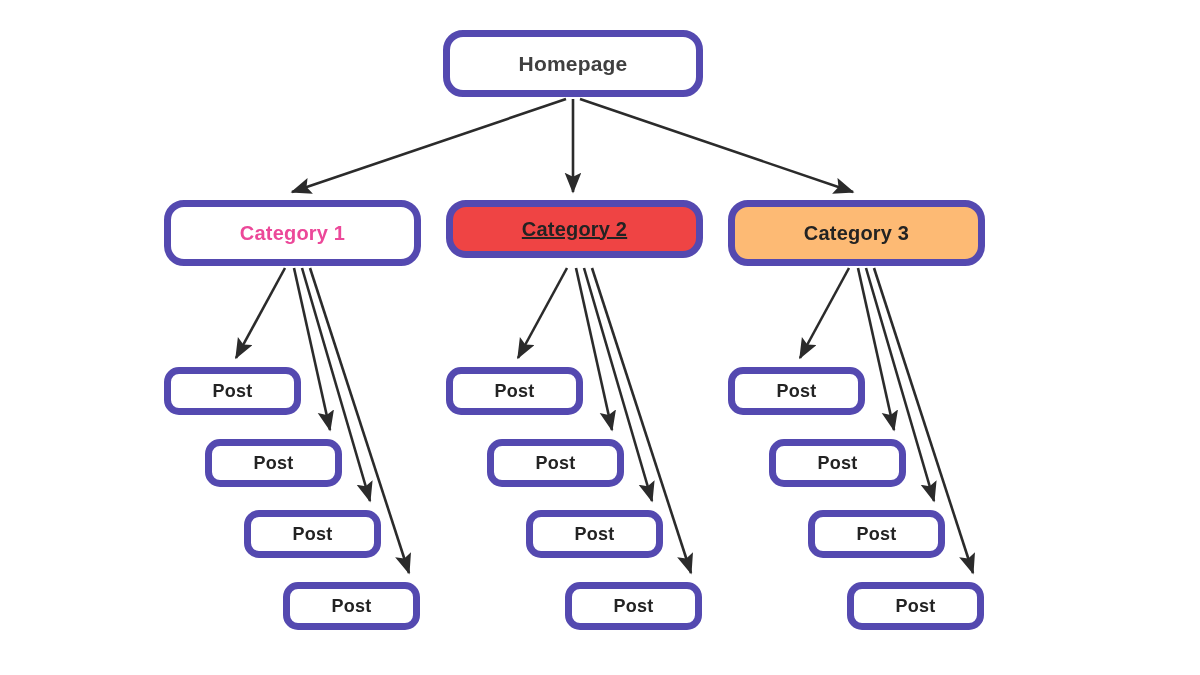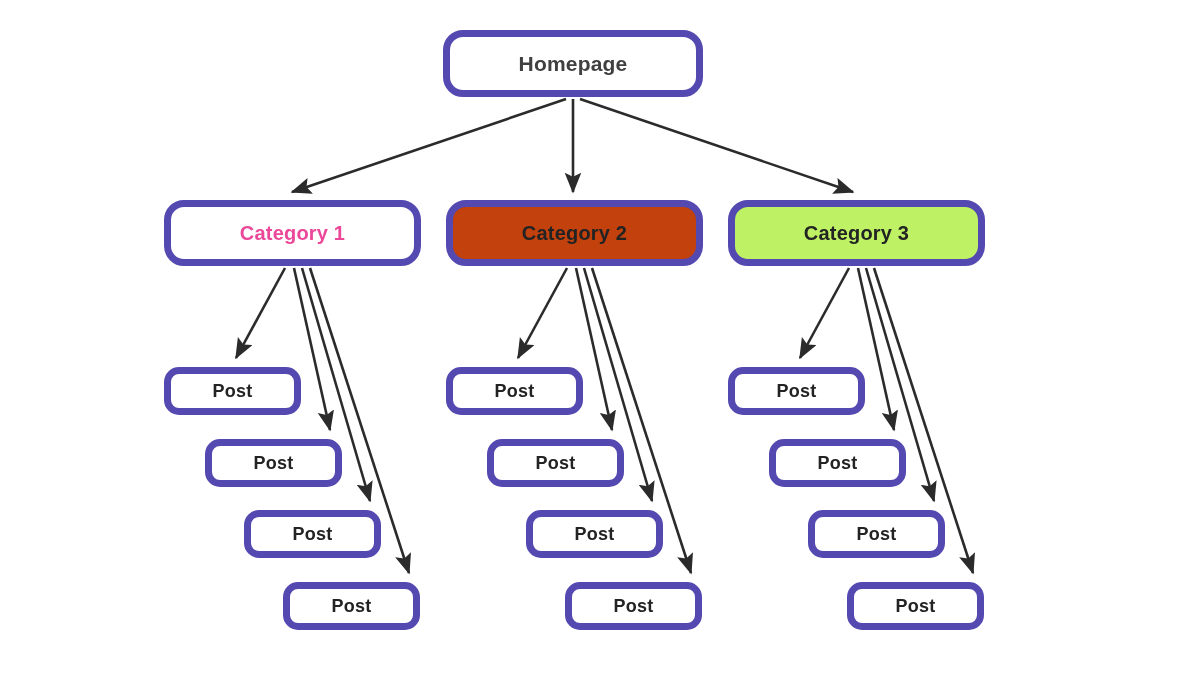--- a/index.html
+++ b/index.html
@@ -83,24 +83,24 @@
       </g>
   </svg>
 
   <div id="node-layer">
       <div class="node root" style="left: 443px; top: 30px; width: 260px; height: 67px; border-color: rgb(84, 73, 176); background: rgb(255, 255, 255); color: #404040;">
         <span>Homepage</span>
       </div>
       <div class="node category" style="left: 164px; top: 200px; width: 257px; height: 66px; border-color: rgb(84, 73, 176); background: rgb(255, 255, 255); color: #ec4899;">
         <span>Category 1</span>
       </div>
-      <div class="node category" style="left: 446px; top: 200px; width: 257px; height: 66px; border-color: rgb(84, 73, 176); background: #c2410c; color: rgb(35, 35, 35);">
+      <div class="node category" style="left: 446px; top: 200px; width: 257px; height: 58px; border-color: rgb(84, 73, 176); background: #ef4444; color: rgb(35, 35, 35); text-decoration: underline;">
         <span>Category 2</span>
       </div>
-      <div class="node category" style="left: 728px; top: 200px; width: 257px; height: 66px; border-color: rgb(84, 73, 176); background: #bef264; color: rgb(35, 35, 35);">
+      <div class="node category" style="left: 728px; top: 200px; width: 257px; height: 66px; border-color: rgb(84, 73, 176); background: #fdba74; color: rgb(35, 35, 35);">
         <span>Category 3</span>
       </div>
       <div class="node post" style="left: 164px; top: 367px; width: 137px; height: 48px; border-color: rgb(84, 73, 176); background: rgb(255, 255, 255); color: rgb(35, 35, 35);">
         <span>Post</span>
       </div>
       <div class="node post" style="left: 205px; top: 439px; width: 137px; height: 48px; border-color: rgb(84, 73, 176); background: rgb(255, 255, 255); color: rgb(35, 35, 35);">
         <span>Post</span>
       </div>
       <div class="node post" style="left: 244px; top: 510px; width: 137px; height: 48px; border-color: rgb(84, 73, 176); background: rgb(255, 255, 255); color: rgb(35, 35, 35);">
         <span>Post</span>

